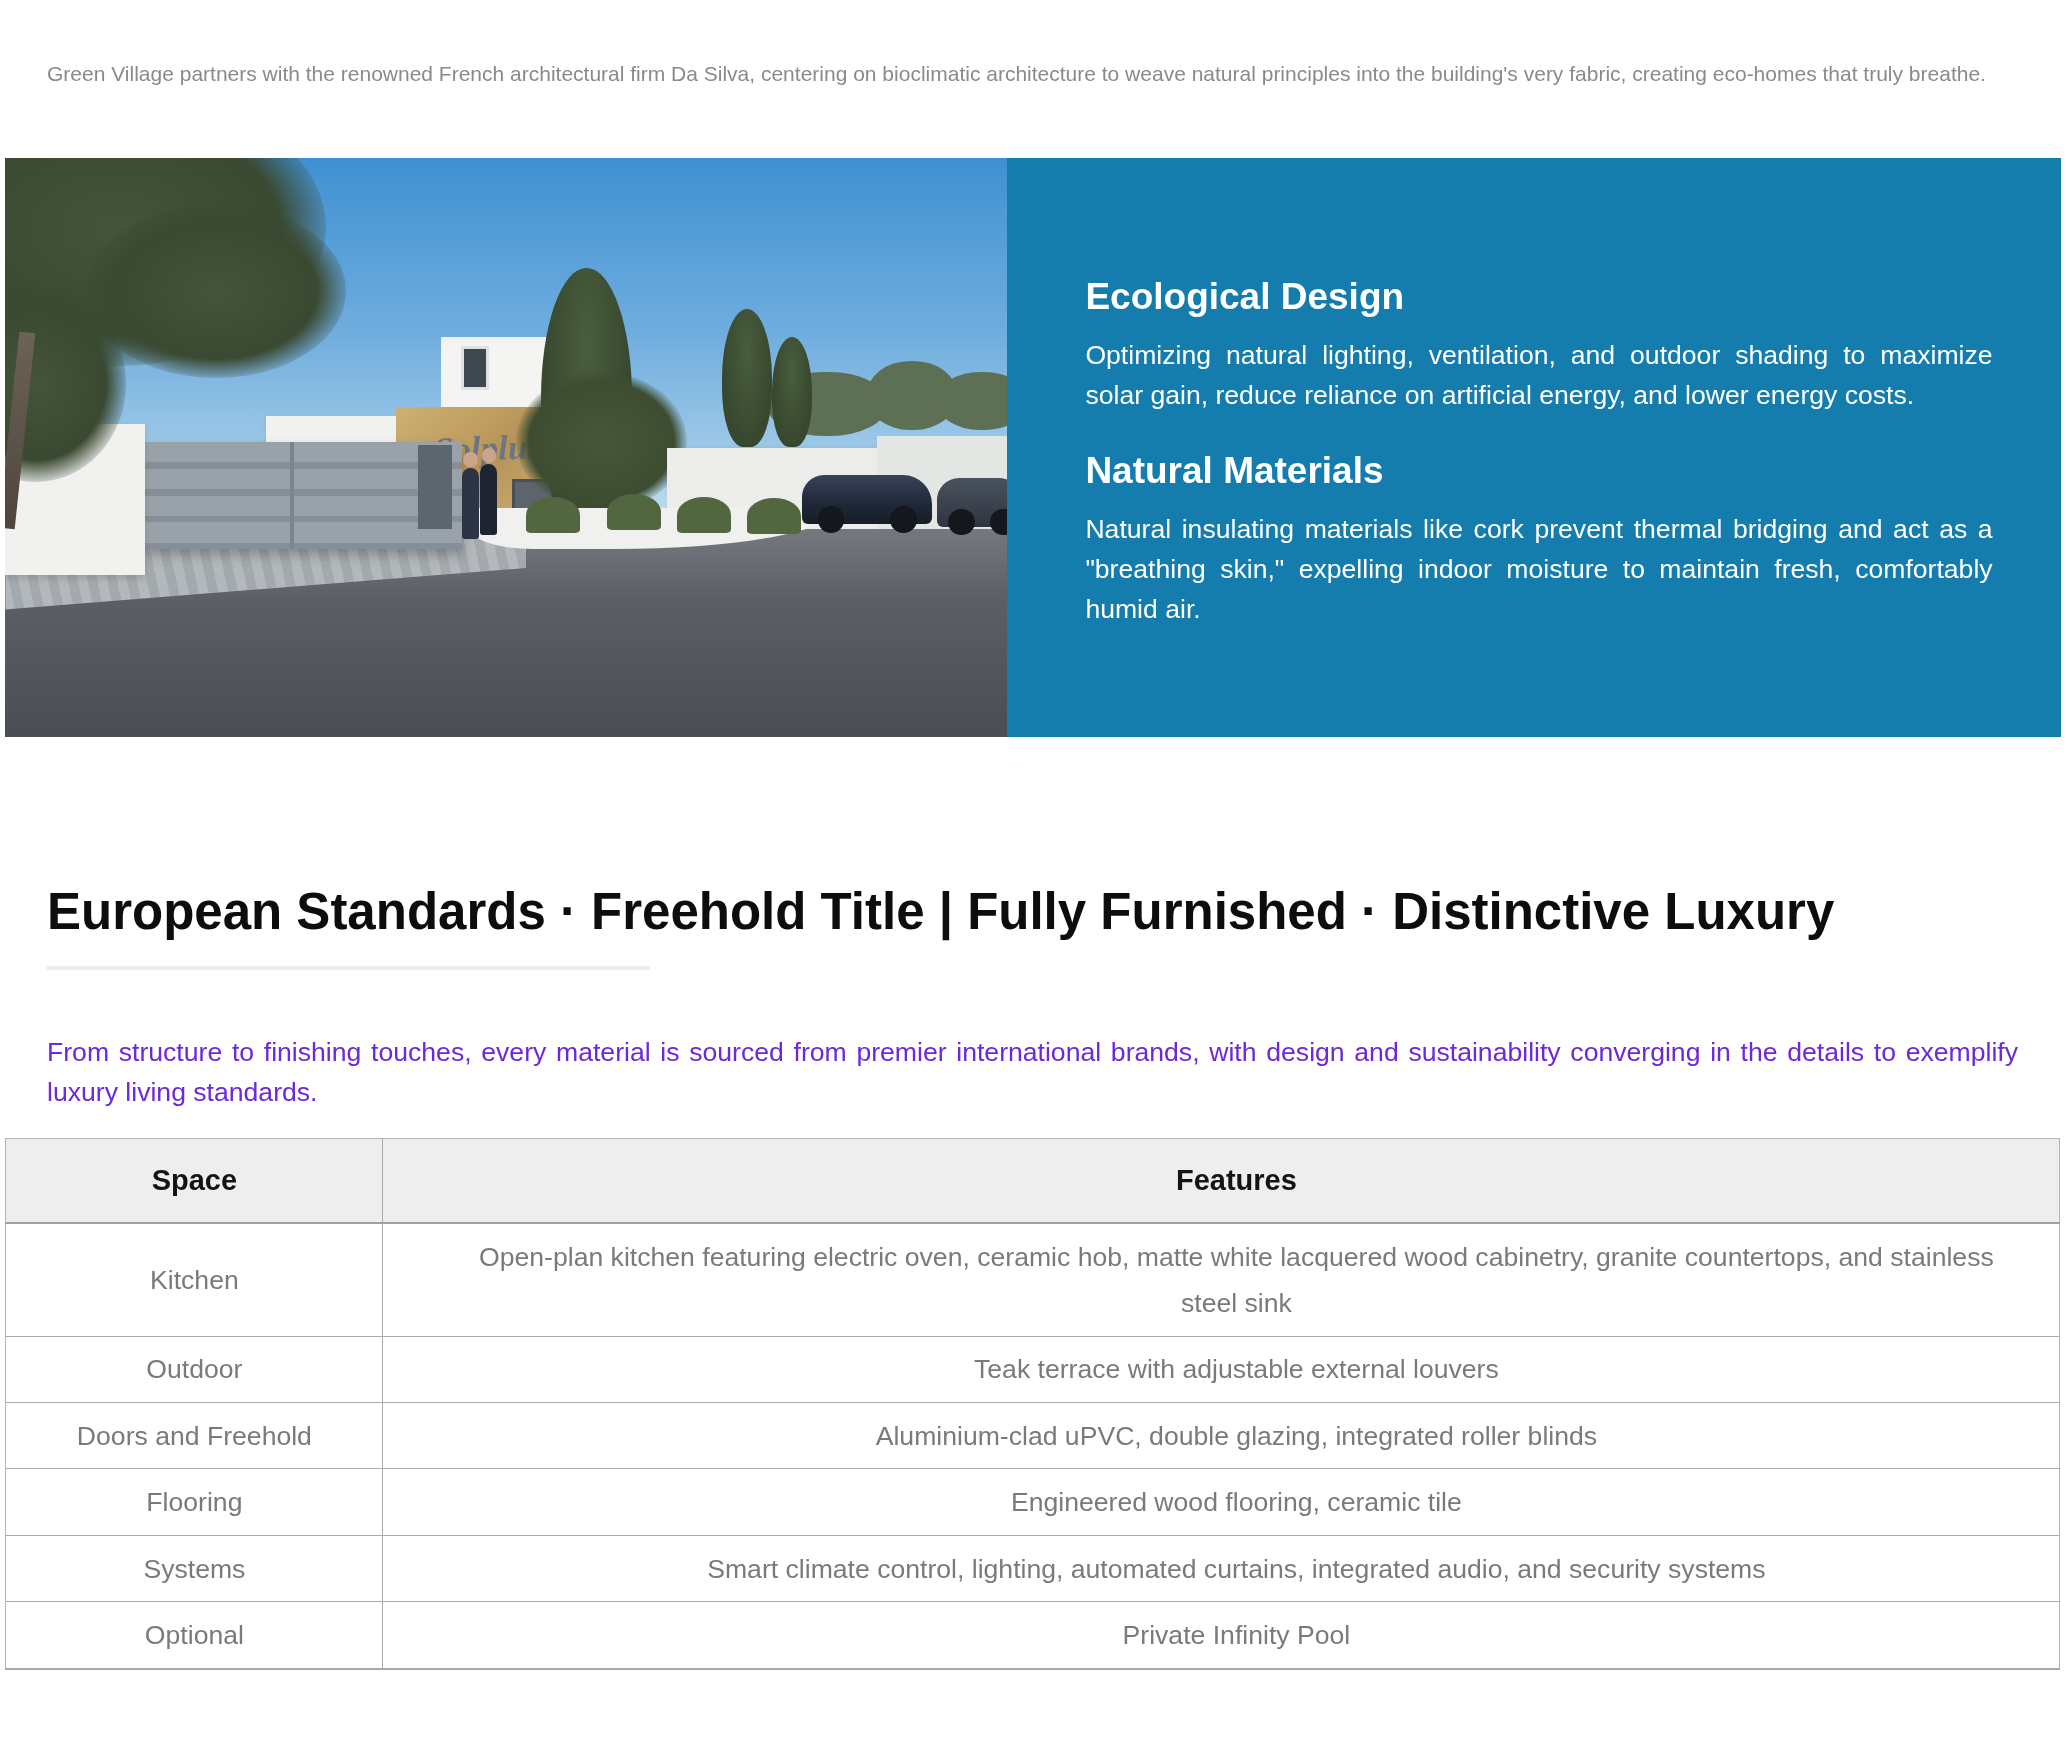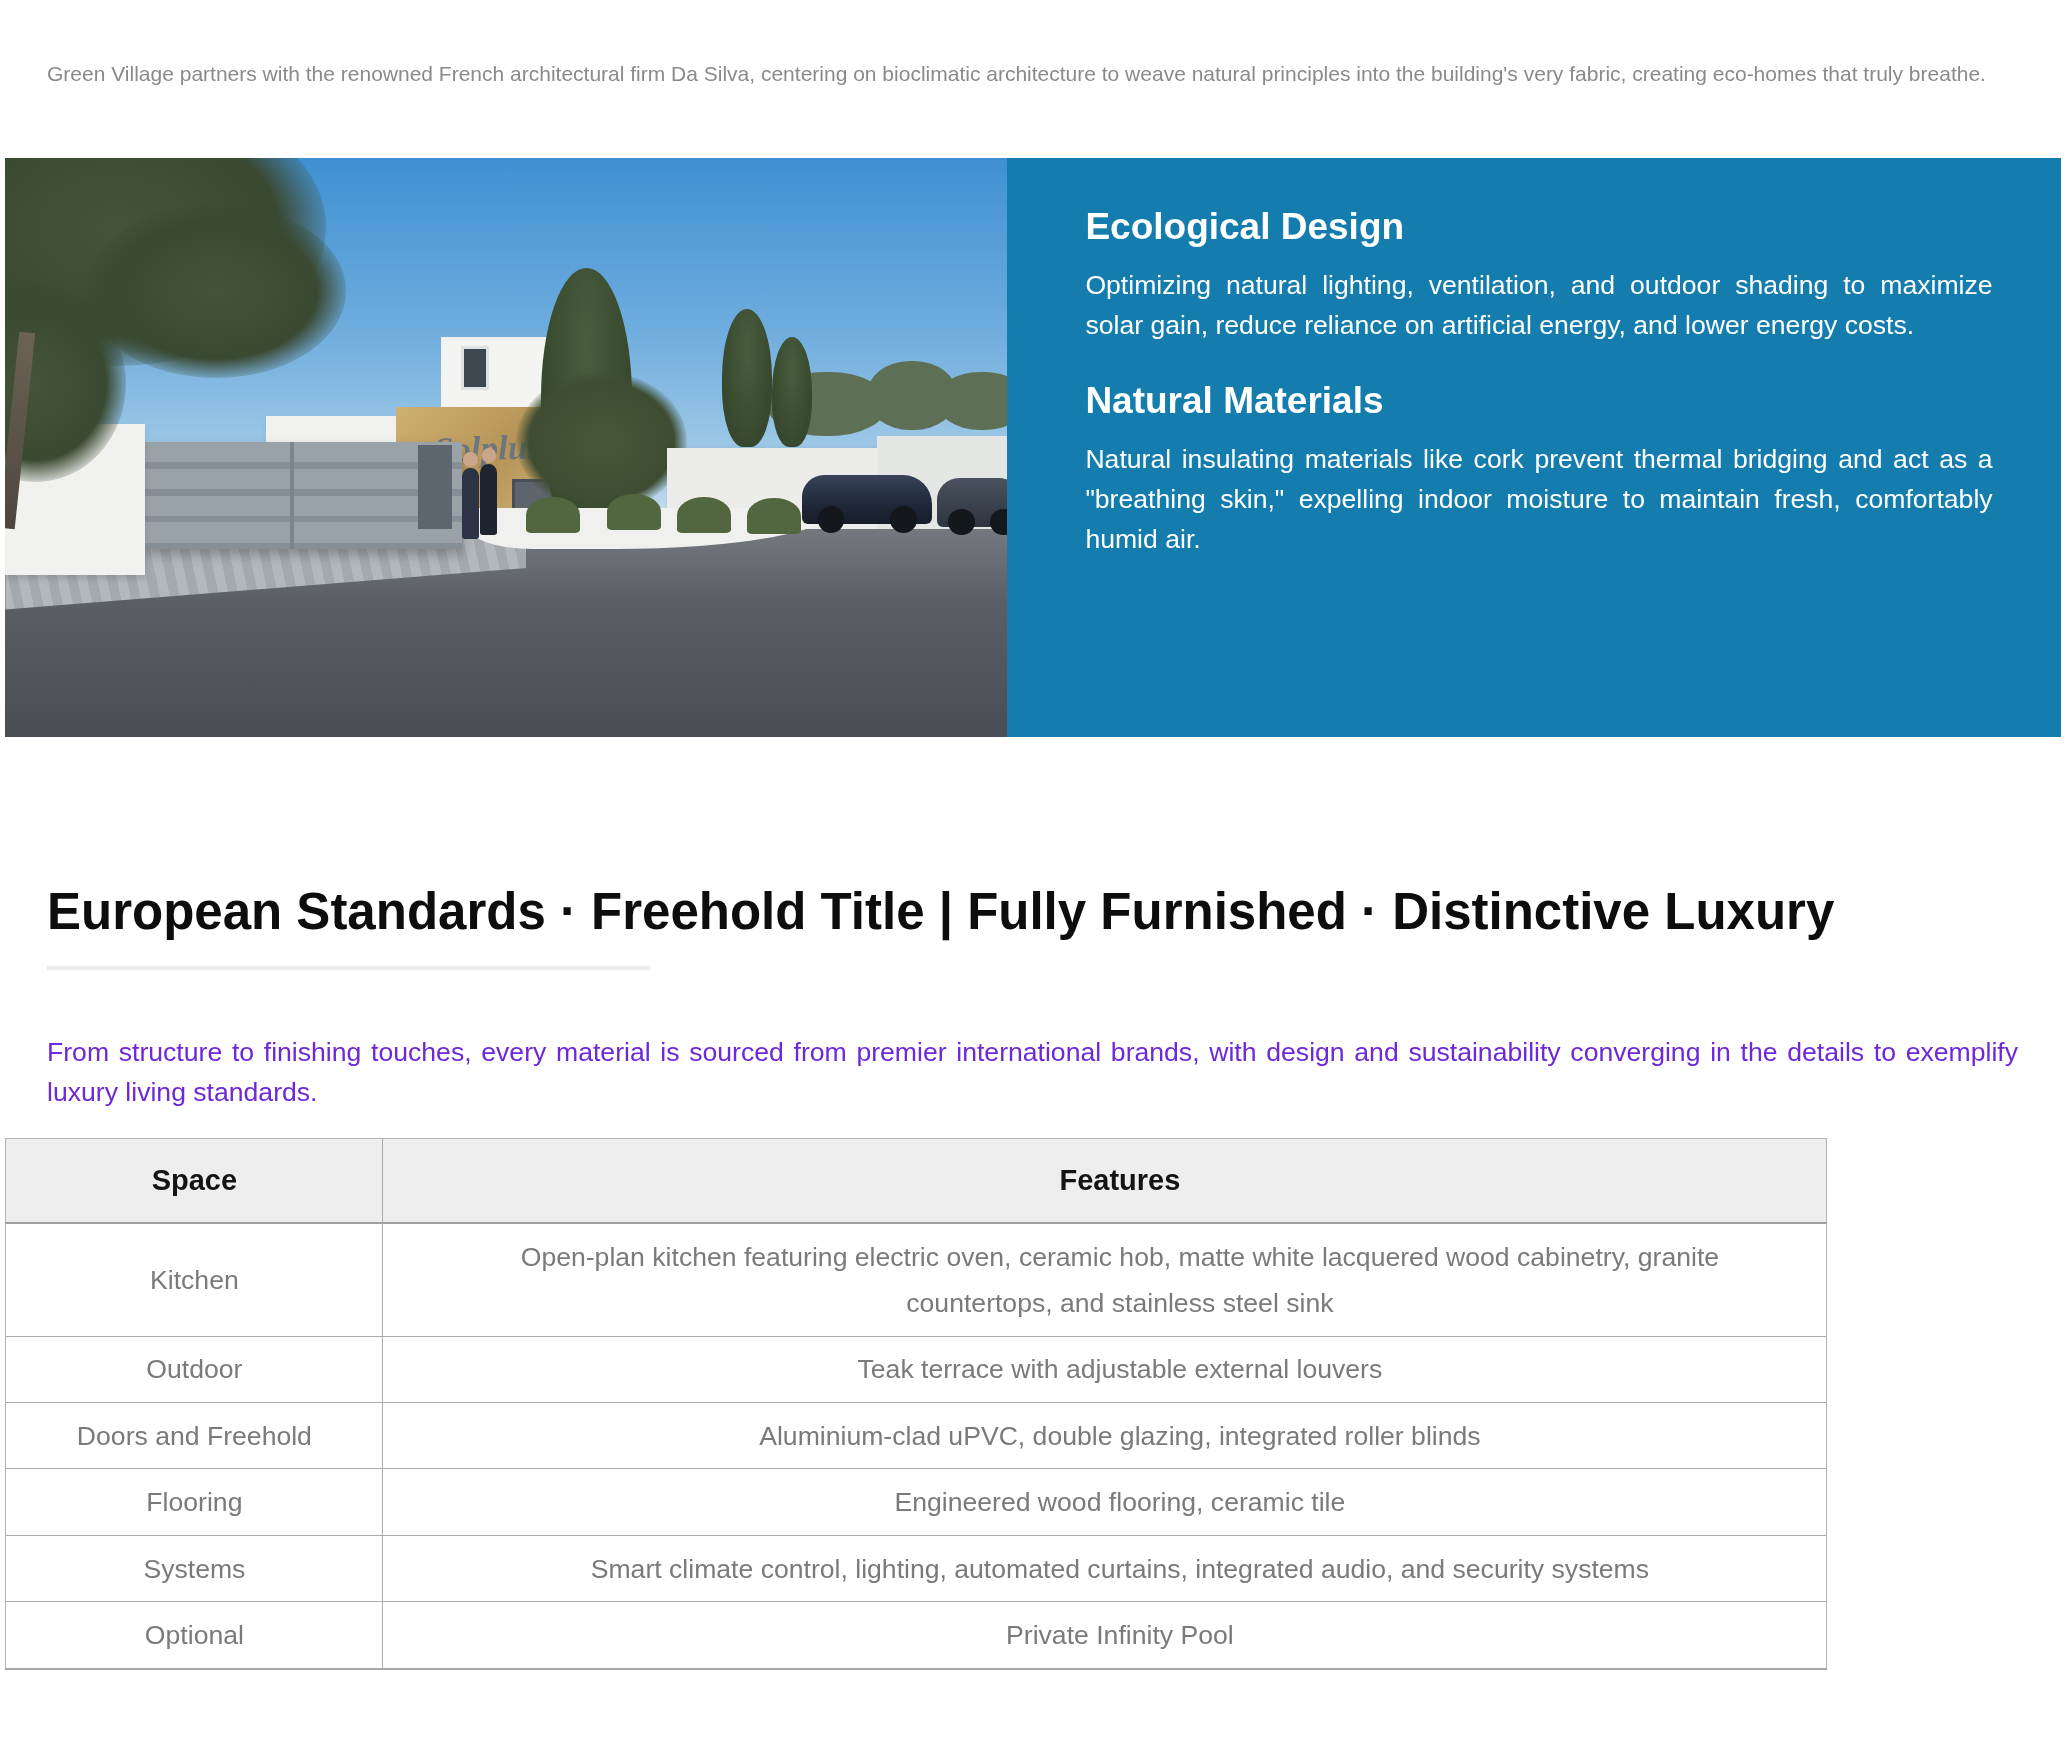--- a/index.html
+++ b/index.html
@@ -8,30 +8,30 @@
     font-family:"Liberation Sans","DejaVu Sans",sans-serif;
   }
   
   .intro{
     margin:54px 48px 0 47px;font-size:21px;line-height:40px;color:#8a8a8a;
     text-align:justify;
   }
   
   .hero{margin:64px 5.4px 0 5.4px;height:579px;display:flex;}
   .hero-photo{position:relative;width:1002px;flex:none;overflow:hidden;background:#cfe0ec;}
-  .hero-panel{flex:1;background:#147dae;color:#fff;padding:48px 68px 0 78px;}
+  .hero-panel{flex:1;background:#147dae;color:#fff;padding:118px 68px 0 78px;}
   .panel-title{margin:0 0 15.7px 0;font-size:37px;font-weight:700;letter-spacing:0;}
   .panel-body{margin:17px 0 35px 0;font-size:26.6px;line-height:40px;text-align:justify;}
   
   .headline{margin:148px 48px 0 47px;font-size:51px;line-height:1.05;font-weight:800;color:#0d0d0d;}
   .divider{margin:27px 0 0 47px;width:603px;height:4.8px;background:#ececec;}
   .subpara{margin:62px 48px 0 47px;font-size:26.6px;line-height:40px;color:#6d28d9;text-align:justify;}
   
   .spec-table{
-    margin:26px 5.4px 0 5.4px;width:1822px;border-collapse:collapse;table-layout:fixed;
+    margin:26px 5.4px 0 5.4px;width:2055px;border-collapse:collapse;table-layout:fixed;
     font-size:26.6px;color:#7a7a7a;
   }
   .col-space{width:377px;}
   .spec-table th{
     background:#eeeeee;color:#141414;font-weight:700;font-size:29px;
     padding:25px 0;border-bottom:2.4px solid #a0a0a0;
   }
   .spec-table th,.spec-table td{border-top:1.2px solid #b4b4b4;}
   .spec-table{border:1.2px solid #b4b4b4;border-bottom:2.4px solid #a8a8a8;}
   .spec-table td{border-top:1.8px solid #ababab;line-height:46px;padding:9.7px 0;}

